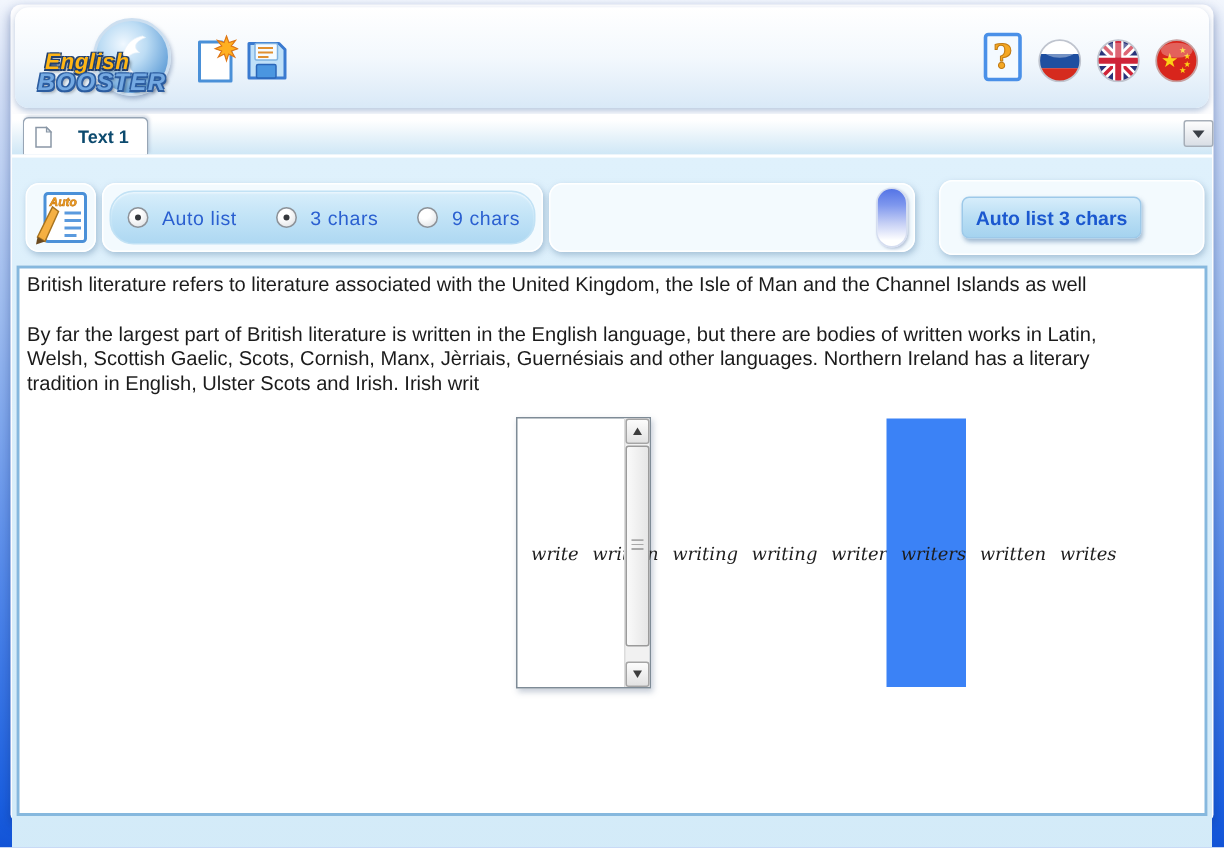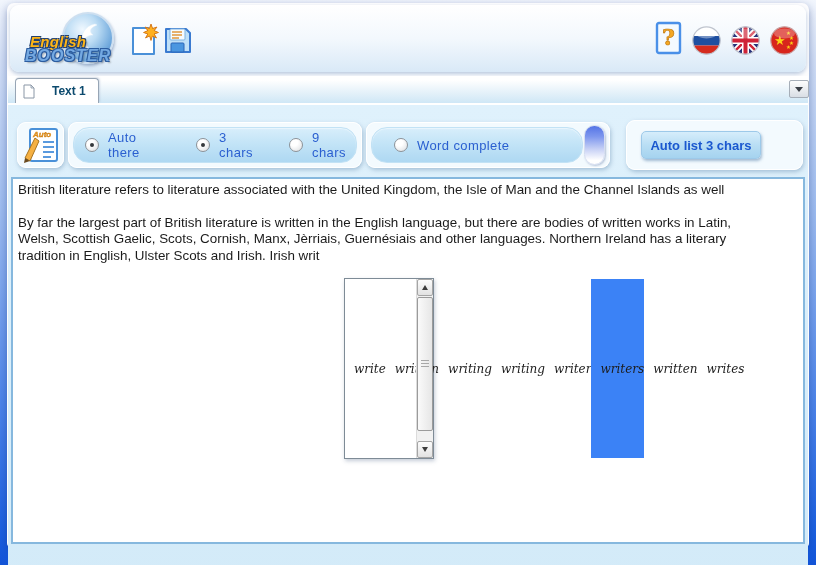--- a/index.html
+++ b/index.html
@@ -224,40 +224,34 @@
           <line x1="22" y1="32" x2="30" y2="32" stroke="#5a9ade" stroke-width="2"></line>
           <polygon points="4,33 14,13 18,16 9,36" fill="#f5b042" stroke="#a87420" stroke-width="1"></polygon>
           <polygon points="4,33 9,36 3,38" fill="#6a4a20"></polygon>
         </svg>
       </div>
 
       <div class="panel p-radios">
         <div class="bluegroup g1">
           <div class="radio-item">
             <div class="radio checked"></div>
-            <span class="radio-label">Auto there</span>
+            <span class="radio-label">Auto list</span>
           </div>
           <div class="radio-item">
             <div class="radio checked"></div>
             <span class="radio-label">3 chars</span>
           </div>
           <div class="radio-item">
             <div class="radio"></div>
             <span class="radio-label">9 chars</span>
           </div>
         </div>
       </div>
 
       <div class="panel p-word">
-        <div class="bluegroup g2">
-          <div class="radio-item">
-            <div class="radio"></div>
-            <span class="radio-label">Word complete</span>
-          </div>
-        </div>
         <div class="slider-pill"></div>
       </div>
 
       <div class="panel p-btn">
         <button class="action-btn">Auto list 3 chars</button>
       </div>
 
       <div class="editor">
         <div class="ed-line">British literature refers to literature associated with the United Kingdom, the Isle of Man and the Channel Islands as well</div>
         <div class="ed-line"></div>

